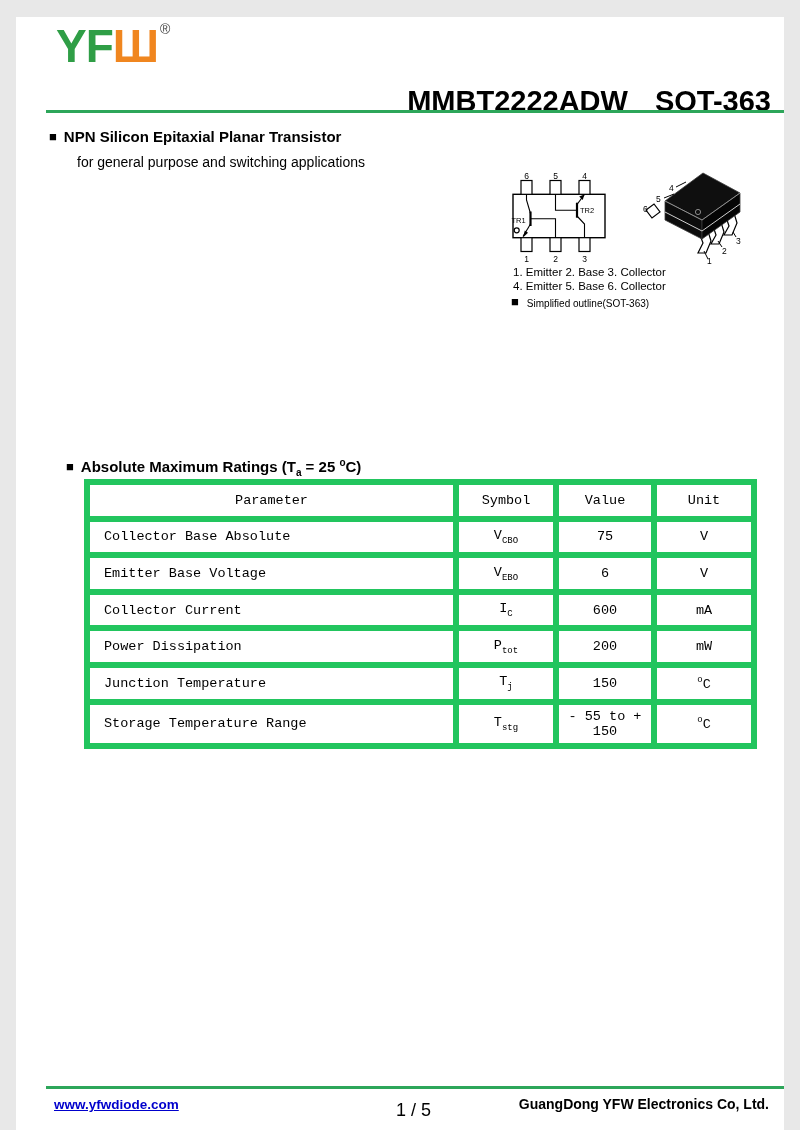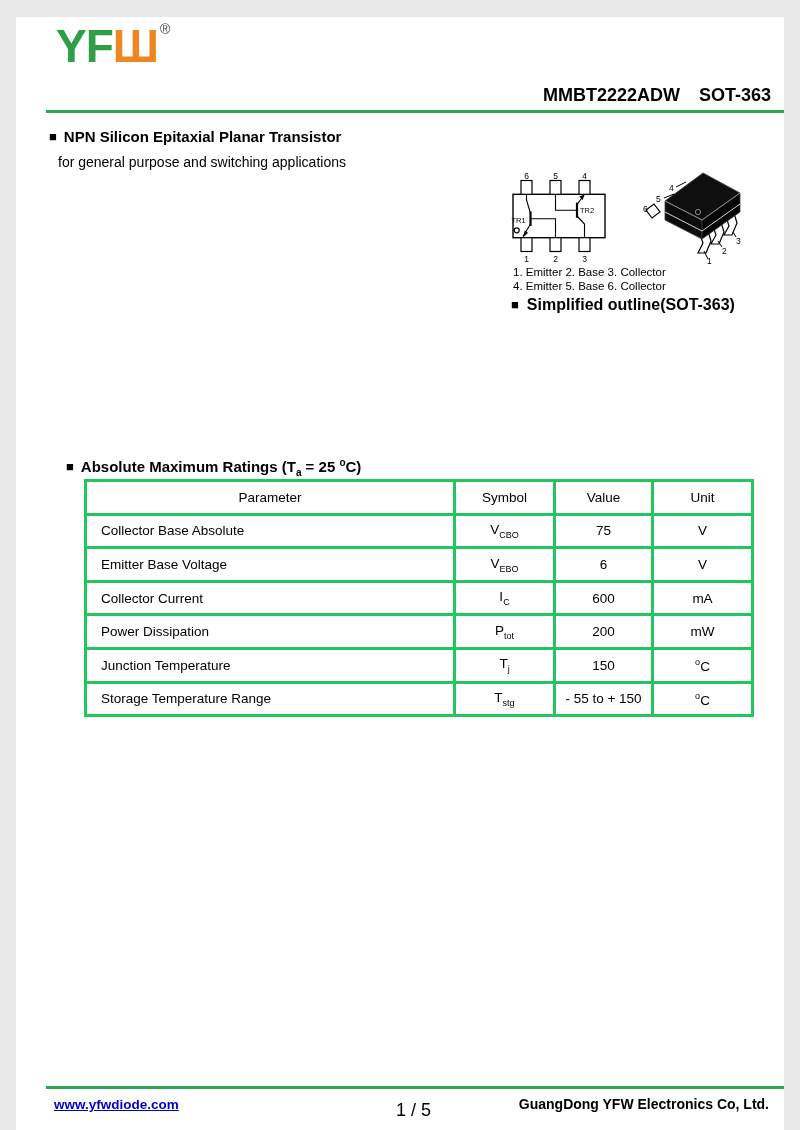--- a/index.html
+++ b/index.html
@@ -6,45 +6,45 @@
   .page{position:relative;width:768px;height:1130px;background:#ffffff;margin:17px auto;
         font-family:"Liberation Sans","DejaVu Sans",sans-serif;color:#000;overflow:hidden;}
 
   
   .logo-block{position:absolute;left:40px;top:6px;}
   .logo-latin{font-size:46px;font-weight:800;line-height:1;letter-spacing:-1px;display:inline-block;}
   .logo-yf{color:#2f9e46;}
   .logo-w{color:#f0861f;}
   .logo-reg{font-size:14px;color:#444;vertical-align:top;position:relative;top:-2px;margin-left:2px;font-weight:400;}
   .logo-cn{font-size:29px;font-weight:700;letter-spacing:3px;margin-top:1px;line-height:1.2;}
-  .doc-title{position:absolute;top:68px;right:13px;font-size:18px;font-weight:bold;display:flex;gap:19px;white-space:nowrap;}
+  .doc-title{position:absolute;top:68px;right:13px;font-size:29px;font-weight:bold;display:flex;gap:27px;white-space:nowrap;}
   .rule-green{position:absolute;left:30px;top:93px;width:762px;height:3px;background:#2da65a;}
 
   
   .desc-row{position:absolute;left:33px;top:111px;display:flex;align-items:baseline;gap:7px;}
   .bullet{font-size:13px;line-height:1;position:relative;top:-1px;}
   .desc-title{font-size:15px;font-weight:bold;}
-  .desc-sub{position:absolute;left:42px;top:137px;font-size:14px;text-align:center;}
+  .desc-sub{position:absolute;left:61px;top:137px;font-size:14px;text-align:center;}
 
   
   .schematic-svg{position:absolute;left:488px;top:151px;}
   .package-svg{position:absolute;left:624px;top:138px;}
   .pin-notes{position:absolute;left:497px;top:248px;font-size:11.5px;line-height:14px;}
   .outline-caption{position:absolute;left:495px;top:279px;display:flex;align-items:baseline;gap:8px;}
-  .outline-caption .cap-text{font-size:16px;font-weight:bold;}
+  .outline-caption .cap-text{font-size:10px;font-weight:normal;}
 
   
   .ratings-heading{position:absolute;left:50px;top:440px;display:flex;align-items:baseline;gap:7px;}
   .ratings-heading .head-text{font-size:15px;font-weight:bold;}
   .head-text sub{font-size:10px;}
   .head-text sup{font-size:10px;}
   .ratings-table{position:absolute;left:68px;top:462px;width:667px;border-collapse:collapse;
                  table-layout:fixed;font-size:13.5px;}
-  .ratings-table th,.ratings-table td{border:3px solid #22c55e;height:22.6px;padding:4px;font-weight:normal;
-                 text-align:center;vertical-align:middle;}
+  .ratings-table th,.ratings-table td{border:6px solid #22c55e;height:22.6px;padding:4px;font-weight:normal;
+                 text-align:center;vertical-align:middle;font-family:Liberation Mono, monospace;}
   .ratings-table col.c-param{width:369px;}
   .ratings-table col.c-sym{width:100px;}
   .ratings-table col.c-val{width:98px;}
   .ratings-table col.c-unit{width:100px;}
   .ratings-table td.param{text-align:left;padding-left:14px;}
   .ratings-table sub{font-size:9px;}
   .ratings-table sup{font-size:9px;}
 
   
   .footer-rule{position:absolute;left:30px;top:1069px;width:760px;height:3px;background:#2da65a;}

